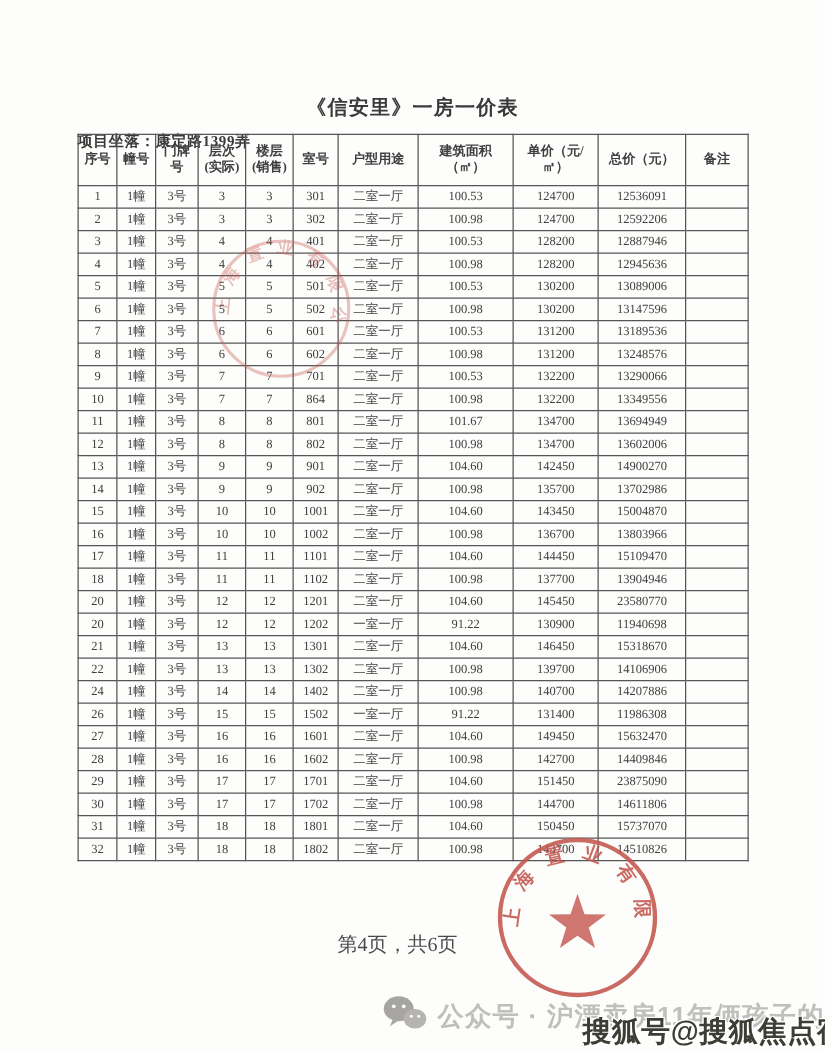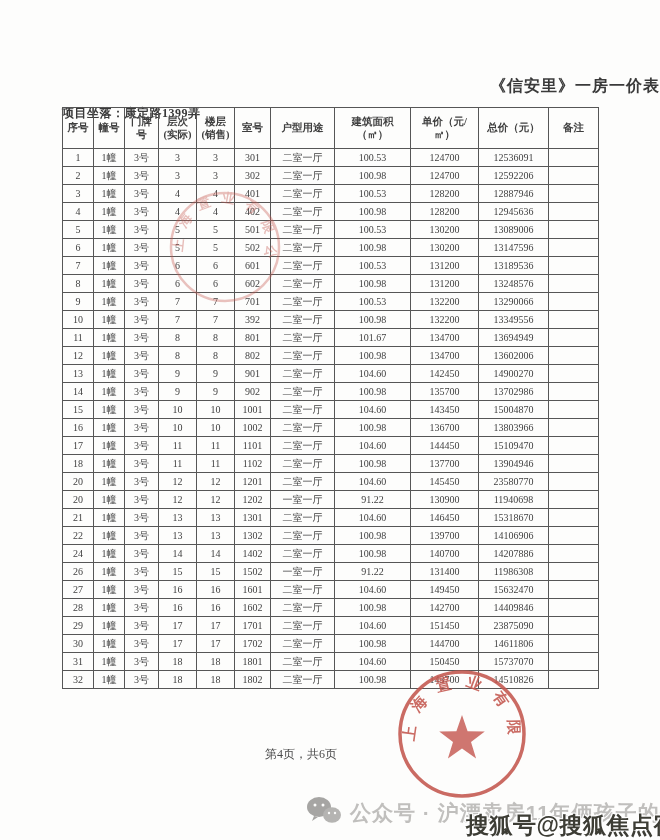--- a/index.html
+++ b/index.html
@@ -3,21 +3,21 @@
 <meta charset="utf-8">
 <style>
   html,body{margin:0;padding:0;}
   body{
     width:660px;height:840px;position:relative;overflow:hidden;
     background:#fdfdfc;
     font-family:"Liberation Serif","DejaVu Serif",serif;
     color:#3f3f3f;
   }
   .page-title{
-    position:absolute;top:76px;left:0;width:660px;text-align:right;
+    position:absolute;top:76px;left:0;width:660px;text-align:center;
     font-size:16px;font-weight:bold;letter-spacing:1px;color:#3a3a3a;
   }
   .location-line{
     position:absolute;top:105px;left:62px;
     font-size:12px;font-weight:bold;color:#3a3a3a;letter-spacing:.5px;
   }
   table.price-table{
     position:absolute;top:107px;left:62px;width:536px;
     border-collapse:collapse;table-layout:fixed;
     font-size:10px;color:#3f3f3f;padding-left:13px;
@@ -37,22 +37,22 @@
   .price-table col:nth-child(3){width:34px;}
   .price-table col:nth-child(4){width:38px;}
   .price-table col:nth-child(5){width:38px;}
   .price-table col:nth-child(6){width:36px;}
   .price-table col:nth-child(7){width:64px;}
   .price-table col:nth-child(8){width:76px;}
   .price-table col:nth-child(9){width:68px;}
   .price-table col:nth-child(10){width:70px;}
   .price-table col:nth-child(11){width:50px;}
   .page-footer{
-    position:absolute;top:746px;left:236px;width:130px;text-align:center;
-    font-size:12px;color:#4a4a4a;
+    position:absolute;top:746px;left:236px;width:130px;text-align:right;
+    font-size:16px;color:#4a4a4a;
   }
   .stamp{position:absolute;pointer-events:none;}
   .stamp-a{top:187px;left:165px;opacity:.45;}
   .stamp-b{top:665px;left:392px;opacity:.88;}
   .stamp text{
     font-family:"Liberation Serif","DejaVu Serif",serif;font-weight:bold;
     fill:#c4574f;
   }
   .watermark-row{position:absolute;top:796px;left:306px;white-space:nowrap;}
   .wechat-icon{display:inline-block;vertical-align:-6px;margin-right:8px;}
@@ -223,21 +223,21 @@
         <td>132200</td>
         <td>13290066</td>
         <td></td>
       </tr>
       <tr>
         <td>10</td>
         <td>1幢</td>
         <td>3号</td>
         <td>7</td>
         <td>7</td>
-        <td>392</td>
+        <td>864</td>
         <td>二室一厅</td>
         <td>100.98</td>
         <td>132200</td>
         <td>13349556</td>
         <td></td>
       </tr>
       <tr>
         <td>11</td>
         <td>1幢</td>
         <td>3号</td>

